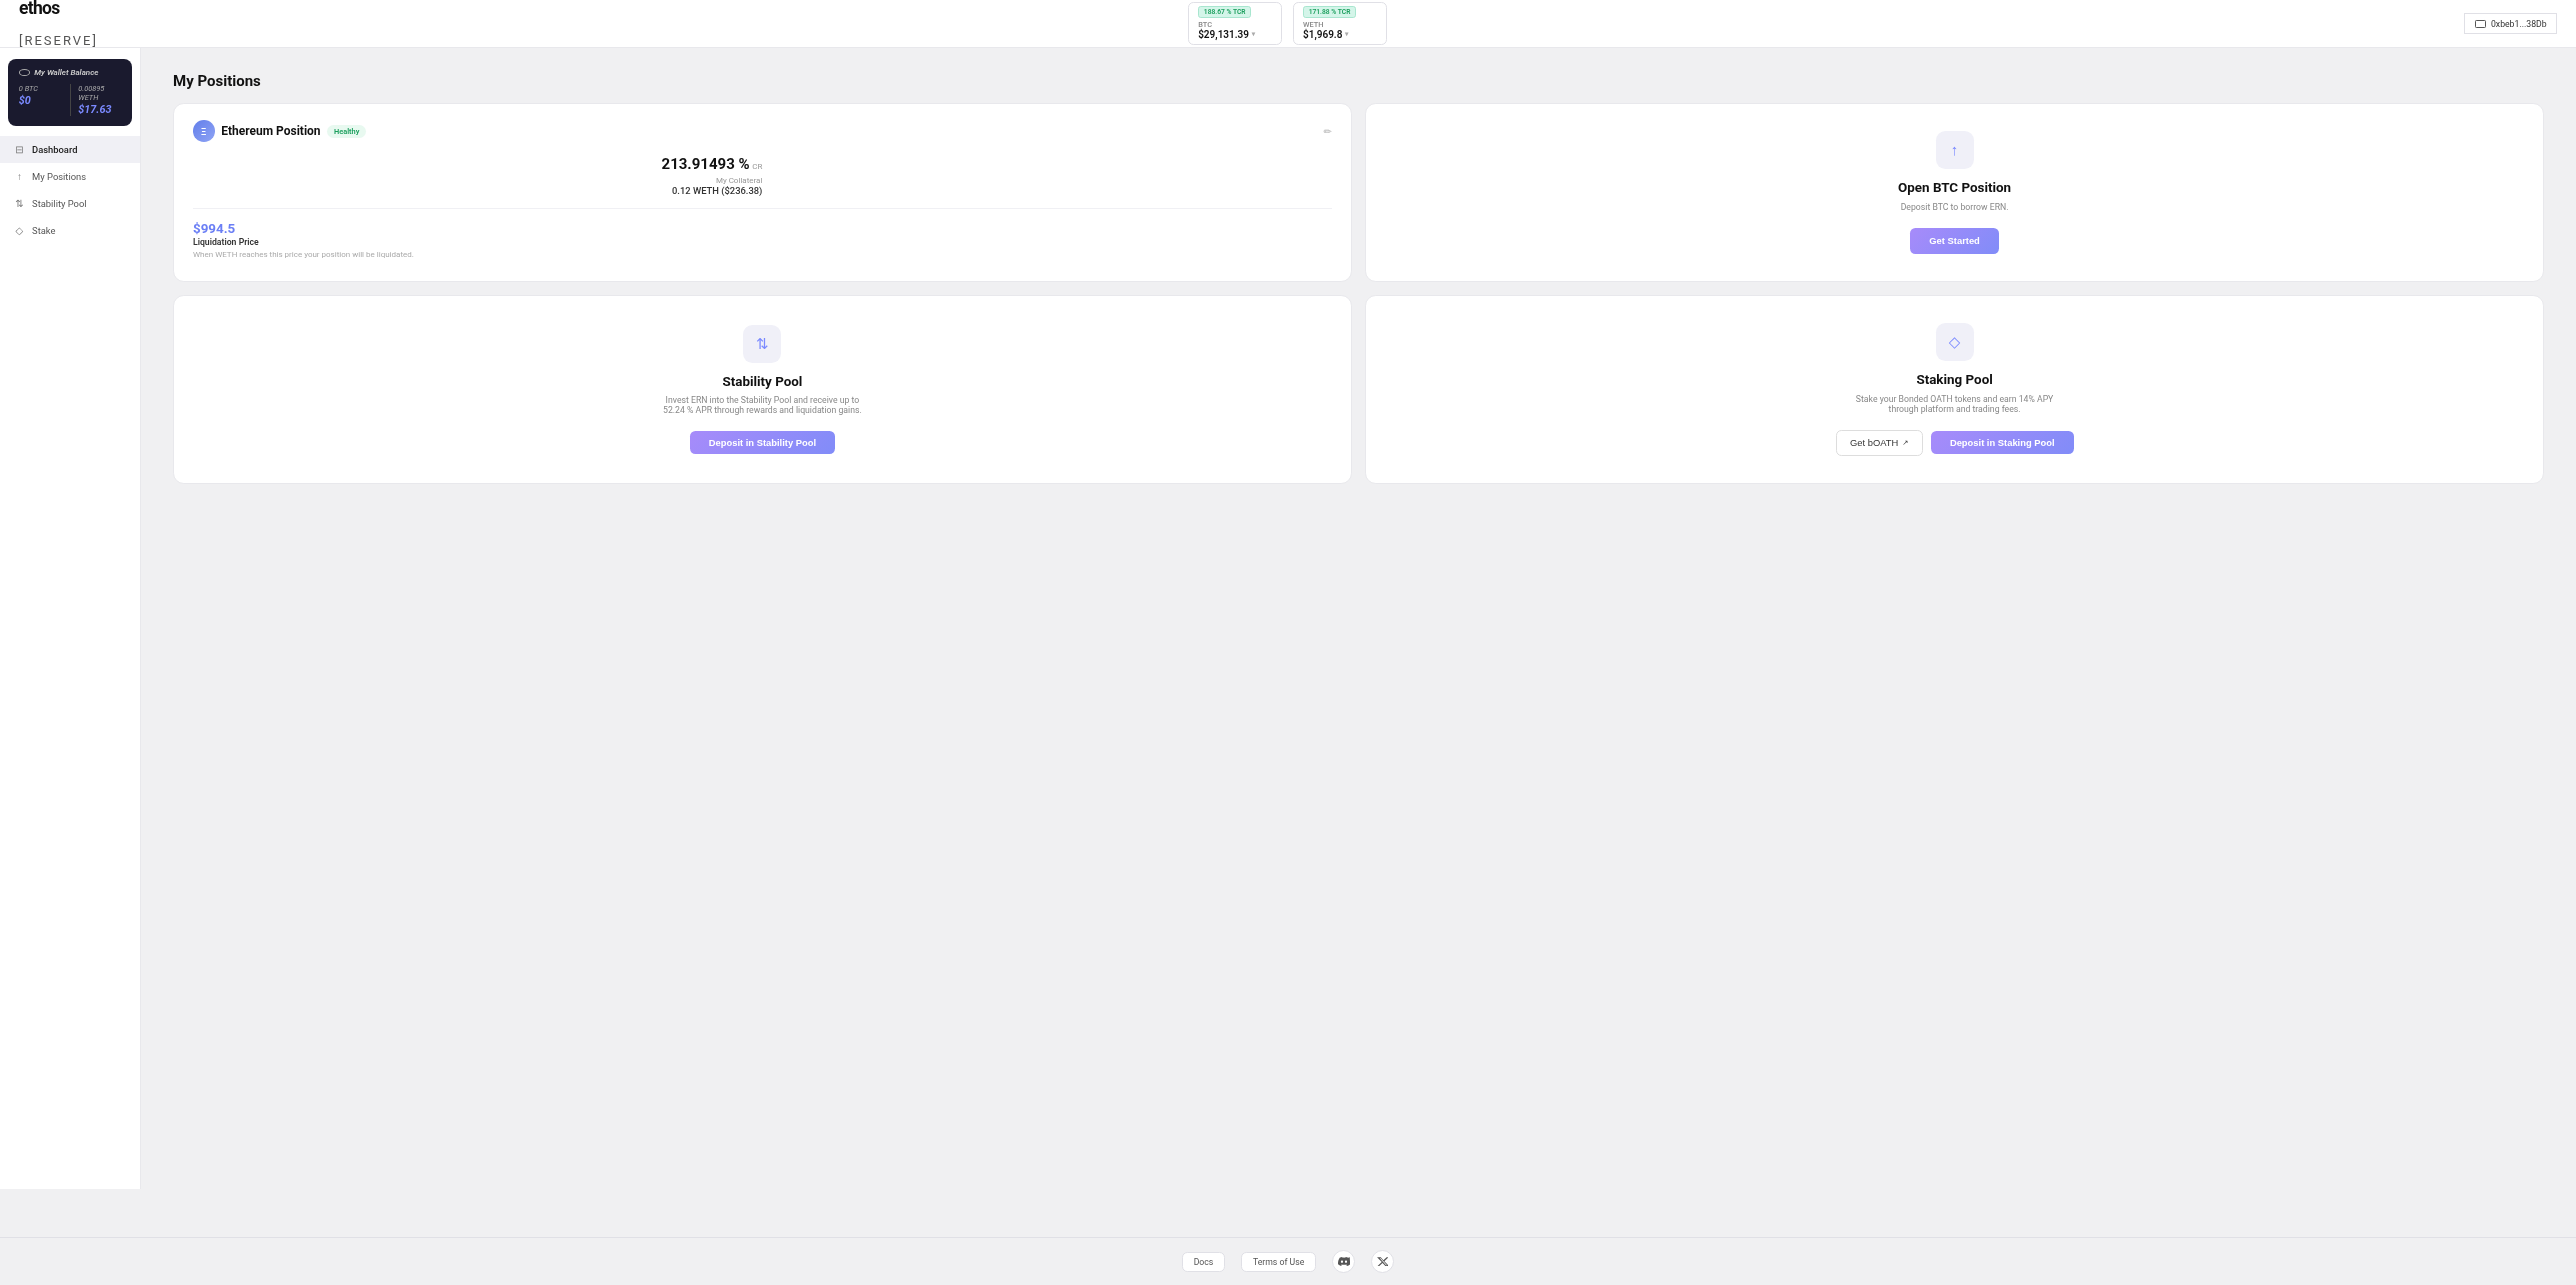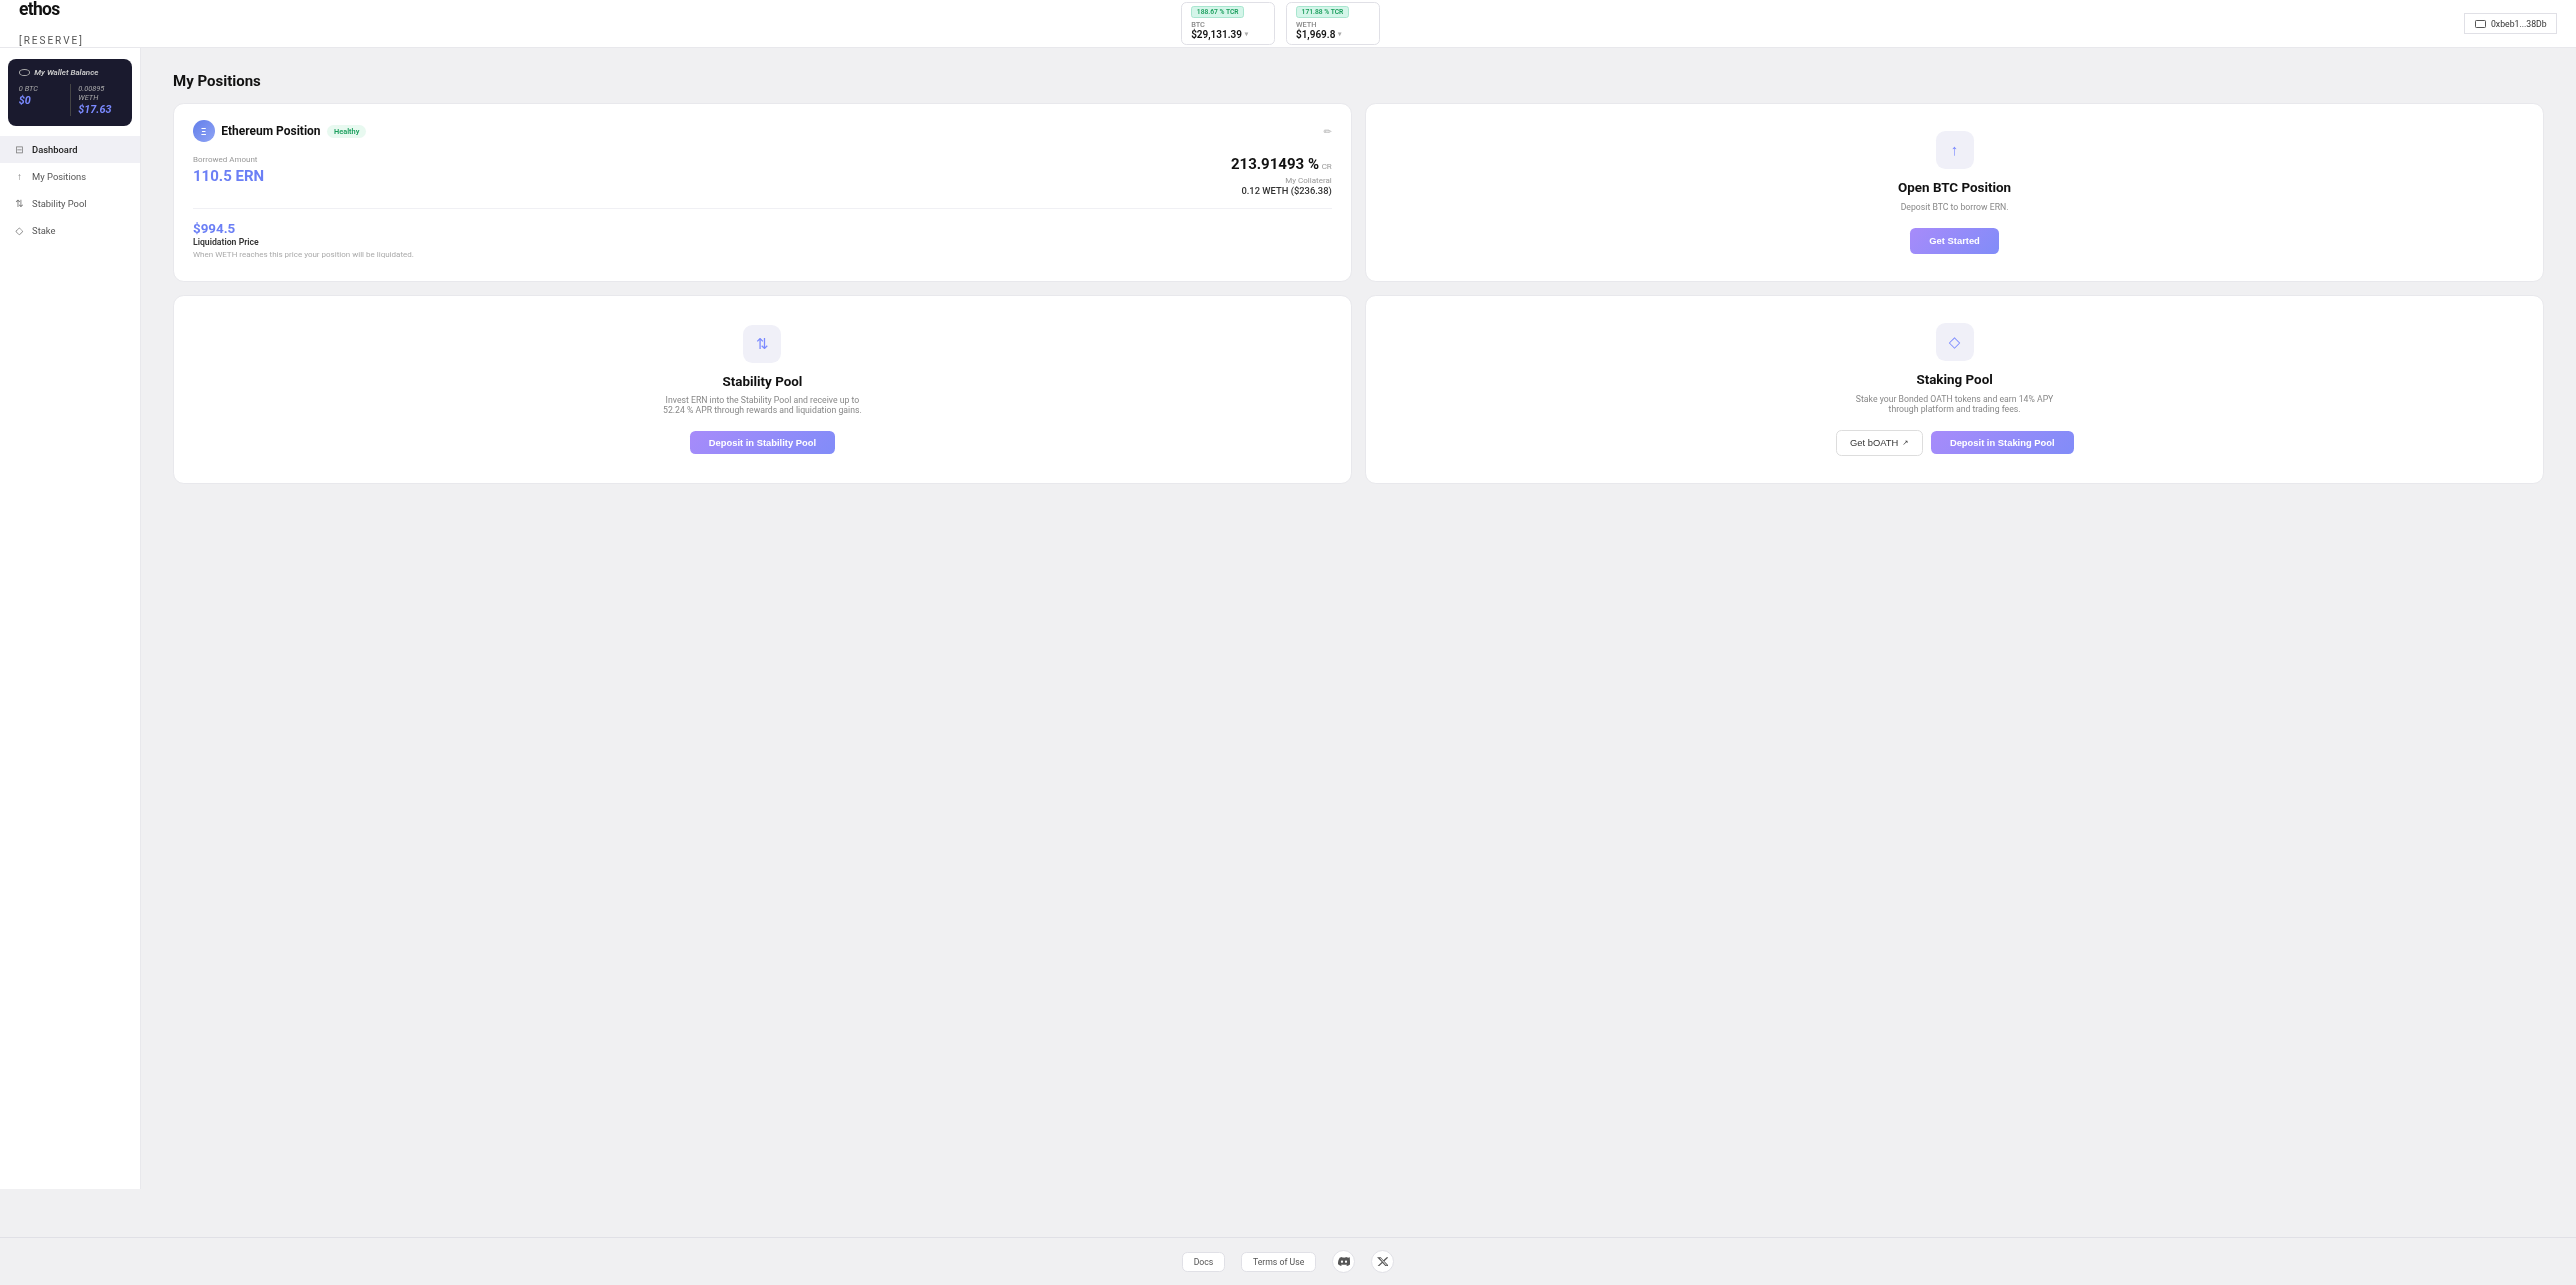--- a/index.html
+++ b/index.html
@@ -29,21 +29,21 @@
       flex-direction: column;
       line-height: 1;
     }
     .logo-ethos {
       font-size: 17.5px;
       font-weight: 700;
       letter-spacing: -0.7px;
       color: #111;
     }
     .logo-reserve {
-      font-size: 10px;
+      font-size: 13px;
       letter-spacing: 2px;
       color: #555;
       margin-top: 17px;
     }
 
     .nav-center {
       display: flex;
       gap: 10.8px;
       align-items: center;
       padding-left: 12px;
@@ -568,24 +568,20 @@
         <div class="position-header">
           <div class="position-title">
             <div class="eth-icon">Ξ</div>
             <span>Ethereum Position</span>
             <span class="status-badge healthy">Healthy</span>
           </div>
           <span class="edit-icon">✏</span>
         </div>
 
         <div class="position-grid">
-          <div class="position-left">
-            <div class="position-label">Borrowed Amount</div>
-            <div class="position-amount">110.5 ERN</div>
-          </div>
           <div class="position-right">
             <div>
               <span class="cr-value">213.91493 %</span>
               <span class="cr-label">CR</span>
             </div>
             <div class="collateral-label">My Collateral</div>
             <div class="collateral-value">0.12 WETH ($236.38)</div>
           </div>
         </div>
 

